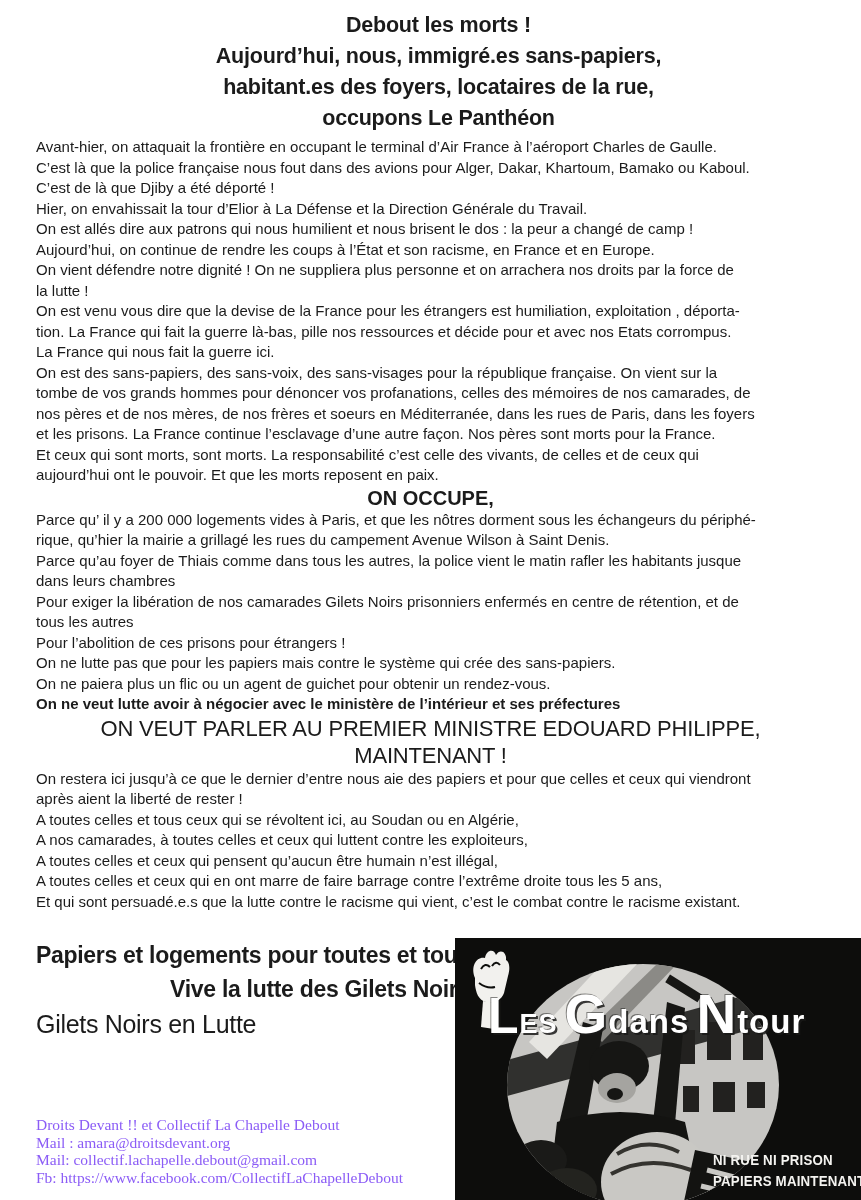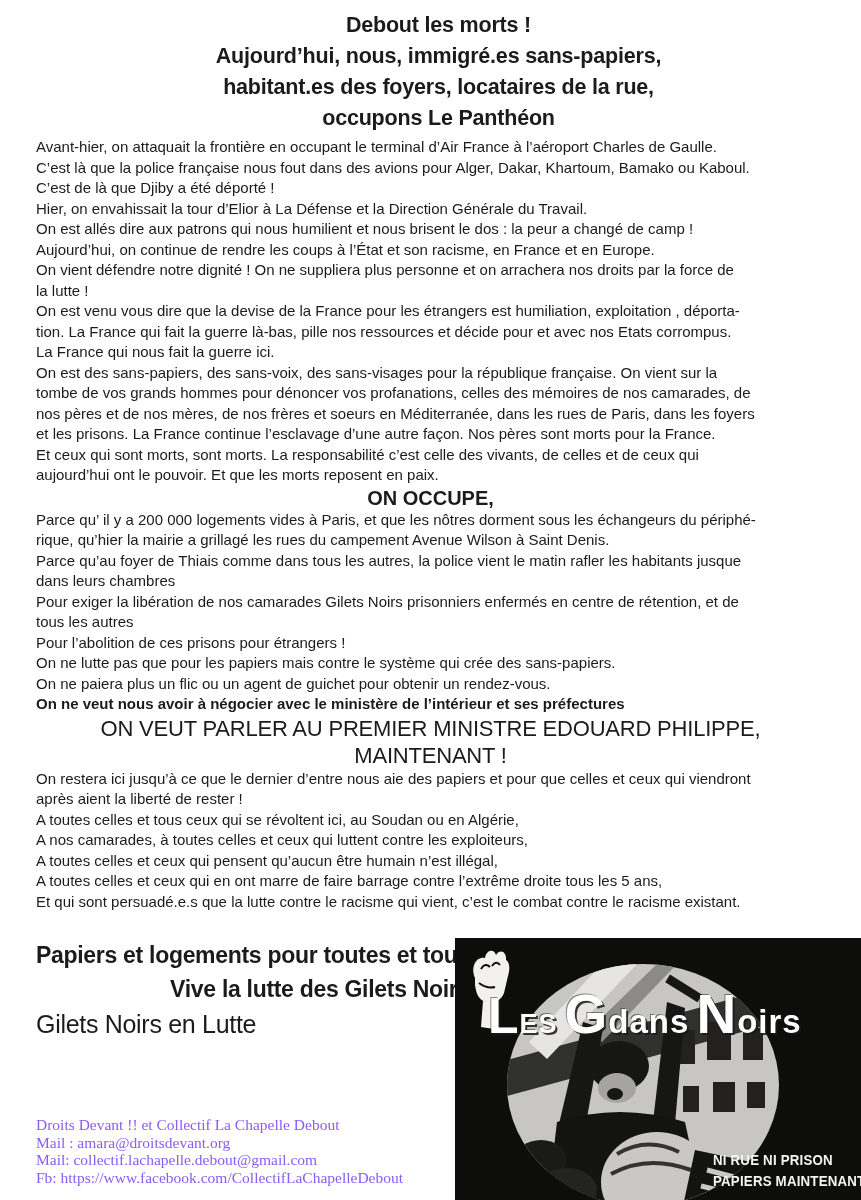--- a/index.html
+++ b/index.html
@@ -126,21 +126,21 @@
 
   <p class="bt">Parce qu’ il y a 200 000 logements vides à Paris, et que les nôtres dorment sous les échangeurs du périphé-
 rique, qu’hier la mairie a grillagé les rues du campement Avenue Wilson à Saint Denis.
 Parce qu’au foyer de Thiais comme dans tous les autres, la police vient le matin rafler les habitants jusque
 dans leurs chambres
 Pour exiger la libération de nos camarades Gilets Noirs prisonniers enfermés en centre de rétention, et de
 tous les autres
 Pour l’abolition de ces prisons pour étrangers !
 On ne lutte pas que pour les papiers mais contre le système qui crée des sans-papiers.
 On ne paiera plus un flic ou un agent de guichet pour obtenir un rendez-vous.</p>
-  <p class="bt bold-line">On ne veut nous avoir à négocier avec le ministère de l’intérieur et ses préfectures</p>
+  <p class="bt bold-line">On ne veut lutte avoir à négocier avec le ministère de l’intérieur et ses préfectures</p>
 
   <h2 class="h-pm">ON VEUT PARLER AU PREMIER MINISTRE EDOUARD PHILIPPE,
 MAINTENANT !</h2>
 
   <p class="bt">On restera ici jusqu’à ce que le dernier d’entre nous aie des papiers et pour que celles et ceux qui viendront
 après aient la liberté de rester !
 A toutes celles et tous ceux qui se révoltent ici, au Soudan ou en Algérie,
 A nos camarades, à toutes celles et ceux qui luttent contre les exploiteurs,
 A toutes celles et ceux qui pensent qu’aucun être humain n’est illégal,
 A toutes celles et ceux qui en ont marre de faire barrage contre l’extrême droite tous les 5 ans,
@@ -189,21 +189,21 @@
         <ellipse cx="150" cy="218" rx="56" ry="50" fill="#c9c8c4"></ellipse>
         <path d="M110 190 q30 -18 62 -2 M104 210 q36 -20 80 -4" stroke="#34332f" stroke-width="4" fill="none"></path>
         <polygon points="188,186 272,204 272,242 176,242" fill="#131311"></polygon>
         <path d="M200 206 l54 14 M194 222 l58 14" stroke="#c9c8c4" stroke-width="5"></path>
         <ellipse cx="34" cy="196" rx="26" ry="20" fill="#1a1a18"></ellipse>
         <ellipse cx="60" cy="226" rx="30" ry="22" fill="#23231f"></ellipse>
       </svg>
     </div>
 
     <div class="logo">
-      <span class="big1">L</span><span class="sm1">ES</span><span class="big2">G</span><span class="sm2">dans</span><span class="big3">N</span><span class="sm3">oirs</span>
+      <span class="big1">L</span><span class="sm1">ES</span><span class="big2">G</span><span class="sm2">dans</span><span class="big3">N</span><span class="sm3">tour</span>
     </div>
 
     <div class="caption">
       <div>NI RUE NI PRISON</div>
       <div>PAPIERS MAINTENANT !</div>
     </div>
 
   </div>
 
 </div>

